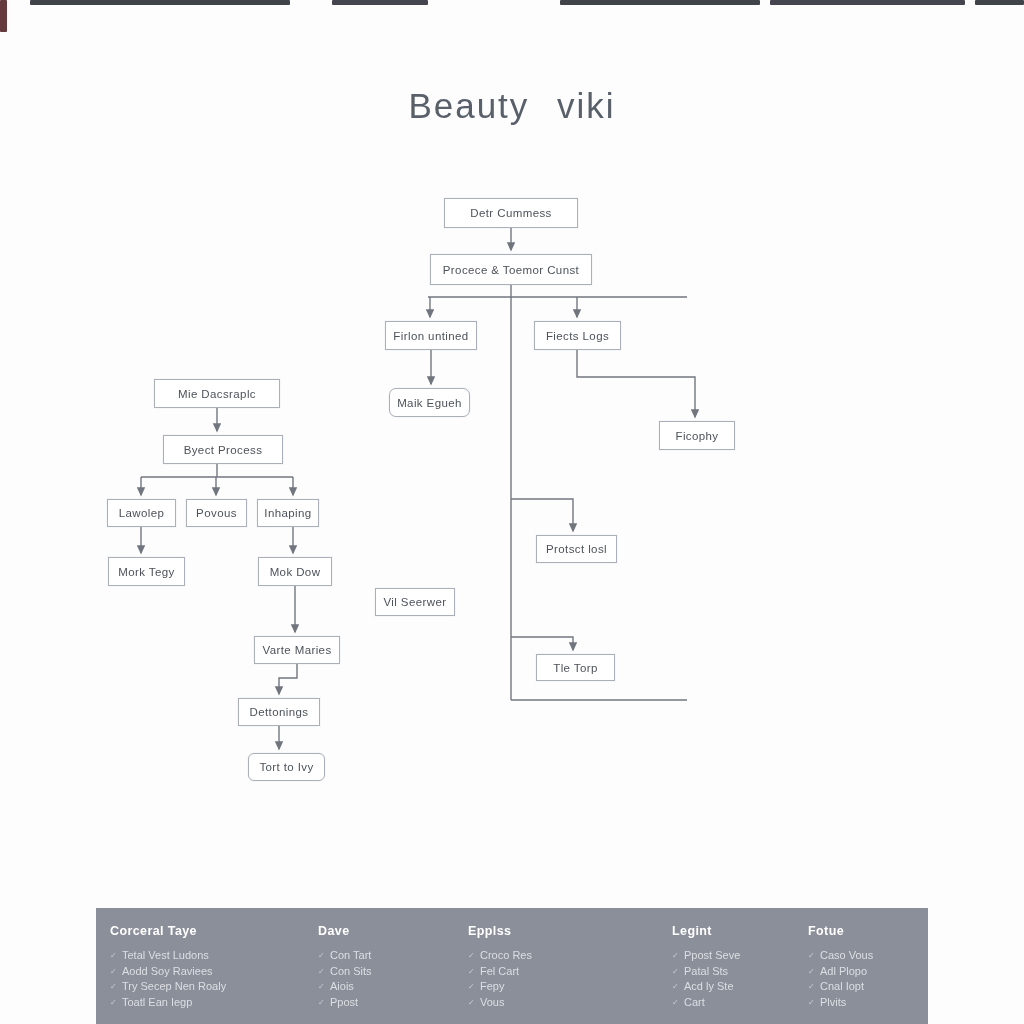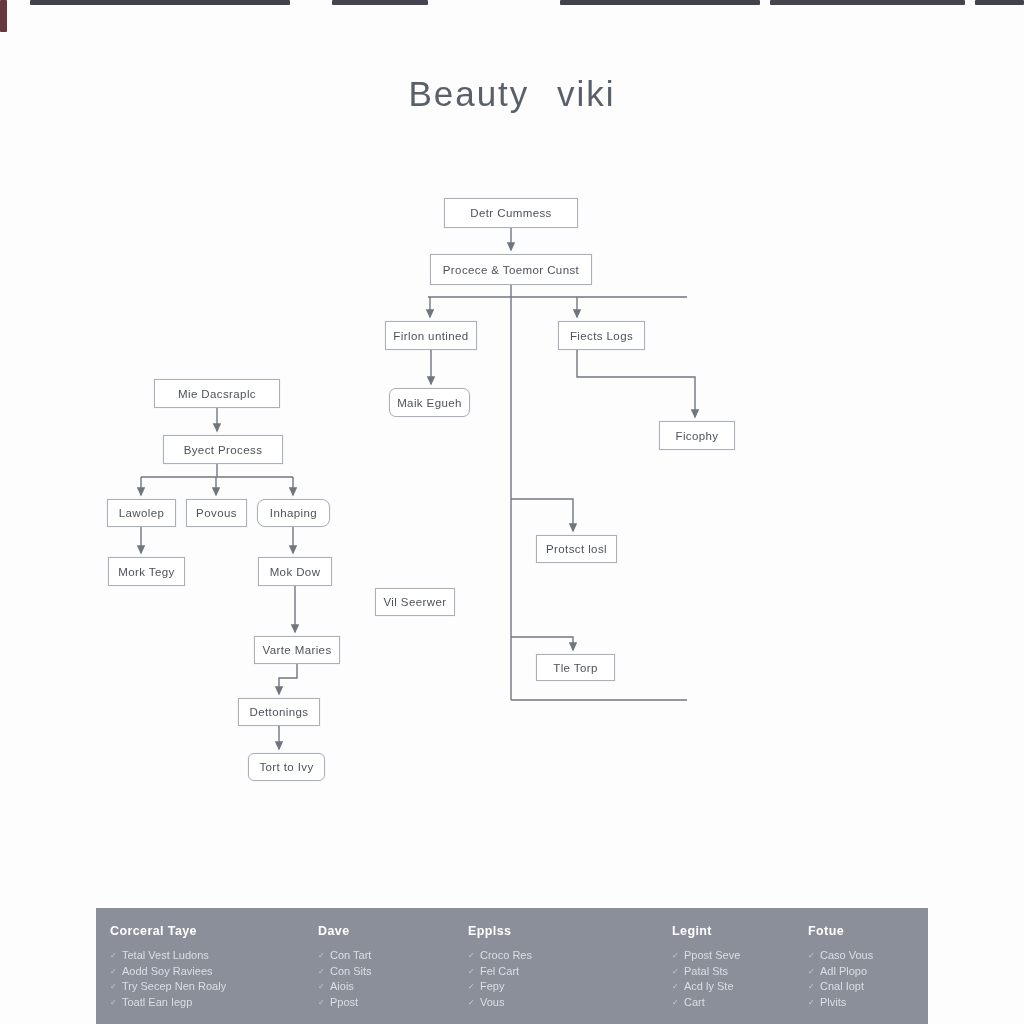--- a/index.html
+++ b/index.html
@@ -3,21 +3,21 @@
 <meta charset="utf-8">
 <style>
   html,body{margin:0;padding:0;background:#ffffff;}
   .page{
     position:relative;width:1024px;height:1024px;overflow:hidden;
     background:#fdfdfe;
     font-family:"Liberation Sans", sans-serif;
   }
   .artifact{position:absolute;border-radius:1px;opacity:.85;}
   .title{
-    position:absolute;left:0;right:0;top:70px;margin:4px;
+    position:absolute;left:0;right:0;top:70px;margin:16px;
     text-align:center;font-weight:400;font-size:35px;
     letter-spacing:2px;word-spacing:16px;color:#5a606a;
   }
   .diagram{position:absolute;left:0;top:0;width:1024px;height:1024px;}
   #connector-svg{position:absolute;left:0;top:0;width:1024px;height:1024px;}
   .node{
     position:absolute;background:#ffffff;border:1px solid #abb0b8;
     box-sizing:border-box;display:flex;align-items:center;justify-content:center;
     font-size:11.5px;color:#4d525a;letter-spacing:.4px;white-space:nowrap;
     box-shadow:0 0 0 .5px rgba(170,175,185,.15);
@@ -81,28 +81,28 @@
         <polyline points="293,477 293,495" fill="none" stroke="#71767e" stroke-width="1.4" marker-end="url(#arw)"></polyline>
         <polyline points="141,527 141,553" fill="none" stroke="#71767e" stroke-width="1.4" marker-end="url(#arw)"></polyline>
         <polyline points="293,527 293,553" fill="none" stroke="#71767e" stroke-width="1.4" marker-end="url(#arw)"></polyline>
         <polyline points="295,586 295,632" fill="none" stroke="#71767e" stroke-width="1.4" marker-end="url(#arw)"></polyline>
         <polyline points="297,664 297,678 279,678 279,694" fill="none" stroke="#71767e" stroke-width="1.4" marker-end="url(#arw)"></polyline>
         <polyline points="279,726 279,749" fill="none" stroke="#71767e" stroke-width="1.4" marker-end="url(#arw)"></polyline>
       </svg>
   <div class="node" style="left: 444px; top: 198px; width: 134px; height: 30px;">Detr Cummess</div>
       <div class="node" style="left: 430px; top: 254px; width: 162px; height: 31px;">Procece &amp; Toemor Cunst</div>
       <div class="node" style="left: 385px; top: 321px; width: 92px; height: 29px;">Firlon untined</div>
-      <div class="node" style="left: 534px; top: 321px; width: 87px; height: 29px; margin-left: 24px;">Fiects Logs</div>
+      <div class="node" style="left: 534px; top: 321px; width: 87px; height: 29px;">Fiects Logs</div>
       <div class="node" style="left: 389px; top: 388px; width: 81px; height: 29px; border-radius: 7px;">Maik Egueh</div>
       <div class="node" style="left: 659px; top: 421px; width: 76px; height: 29px;">Ficophy</div>
       <div class="node" style="left: 154px; top: 379px; width: 126px; height: 29px;">Mie Dacsraplc</div>
       <div class="node" style="left: 163px; top: 435px; width: 120px; height: 29px;">Byect Process</div>
       <div class="node" style="left: 107px; top: 499px; width: 69px; height: 28px;">Lawolep</div>
       <div class="node" style="left: 186px; top: 499px; width: 61px; height: 28px;">Povous</div>
-      <div class="node" style="left: 257px; top: 499px; width: 73px; height: 28px; border-radius: 8px;">Inhaping</div>
+      <div class="node" style="left: 257px; top: 499px; width: 62px; height: 28px;">Inhaping</div>
       <div class="node" style="left: 108px; top: 557px; width: 77px; height: 29px;">Mork Tegy</div>
       <div class="node" style="left: 258px; top: 557px; width: 74px; height: 29px;">Mok Dow</div>
       <div class="node" style="left: 375px; top: 588px; width: 80px; height: 28px;">Vil Seerwer</div>
       <div class="node" style="left: 254px; top: 636px; width: 86px; height: 28px;">Varte Maries</div>
       <div class="node" style="left: 238px; top: 698px; width: 82px; height: 28px;">Dettonings</div>
       <div class="node" style="left: 248px; top: 753px; width: 77px; height: 28px; border-radius: 6px;">Tort to Ivy</div>
       <div class="node" style="left: 536px; top: 535px; width: 81px; height: 28px;">Protsct losl</div>
       <div class="node" style="left: 536px; top: 654px; width: 79px; height: 27px;">Tle Torp</div>
     </div>
   <div class="footer">

